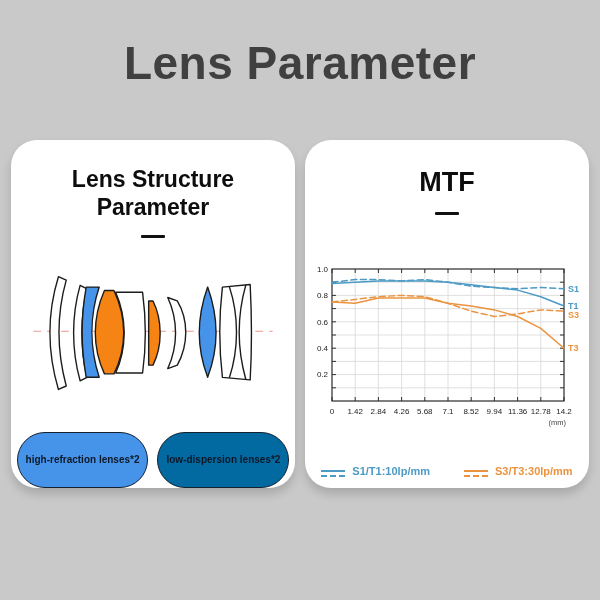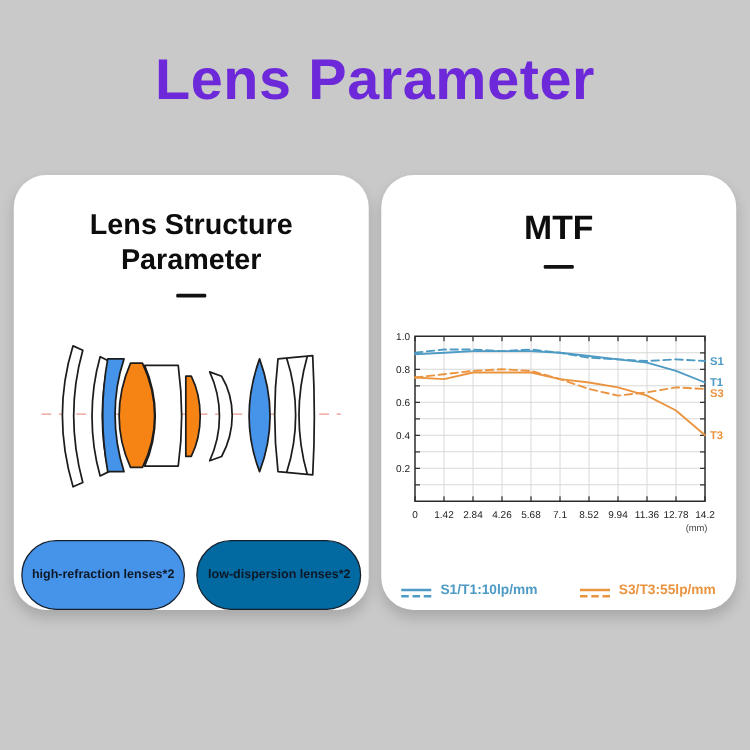--- a/index.html
+++ b/index.html
@@ -1,21 +1,21 @@
 <!DOCTYPE html>
 <html><head>
 <meta charset="utf-8">
 <style>
   * { margin:0; padding:0; box-sizing:border-box; }
   html,body { width:600px; height:600px; overflow:hidden; }
   body { background:#c9c9c9; font-family:"Liberation Sans", sans-serif; color:#0d0d0d; }
 
   h1.main-title{
     text-align:center; font-size:46px; font-weight:700; letter-spacing:.5px;
-    margin-top:36px; color:#6d28d9;
+    margin-top:36px; color:#404040;
   }
 
   .cards{ display:flex; gap:10px; padding:0 11px; margin-top:50px; }
   .card{
     flex:1; background:#ffffff; border-radius:26px; height:348px;
     box-shadow:0 6px 10px rgba(0,0,0,.16);
     display:flex; flex-direction:column; align-items:center; position:relative;
   }
 
   .card-title{ font-size:23px; font-weight:700; text-align:center; line-height:1.2; margin-top:26px; }
@@ -184,18 +184,18 @@
           <span class="solid"></span>
             <span class="dashed"></span>
         </span>
         <span>S1/T1:10lp/mm</span>
       </div>
       <div class="legend-item" style="color: rgb(235, 148, 64);">
         <span class="legend-sample">
           <span class="solid"></span>
             <span class="dashed"></span>
         </span>
-        <span>S3/T3:55lp/mm</span>
+        <span>S3/T3:30lp/mm</span>
       </div>
     </div>
   </div>
 
 </div>
 
 </body></html>

